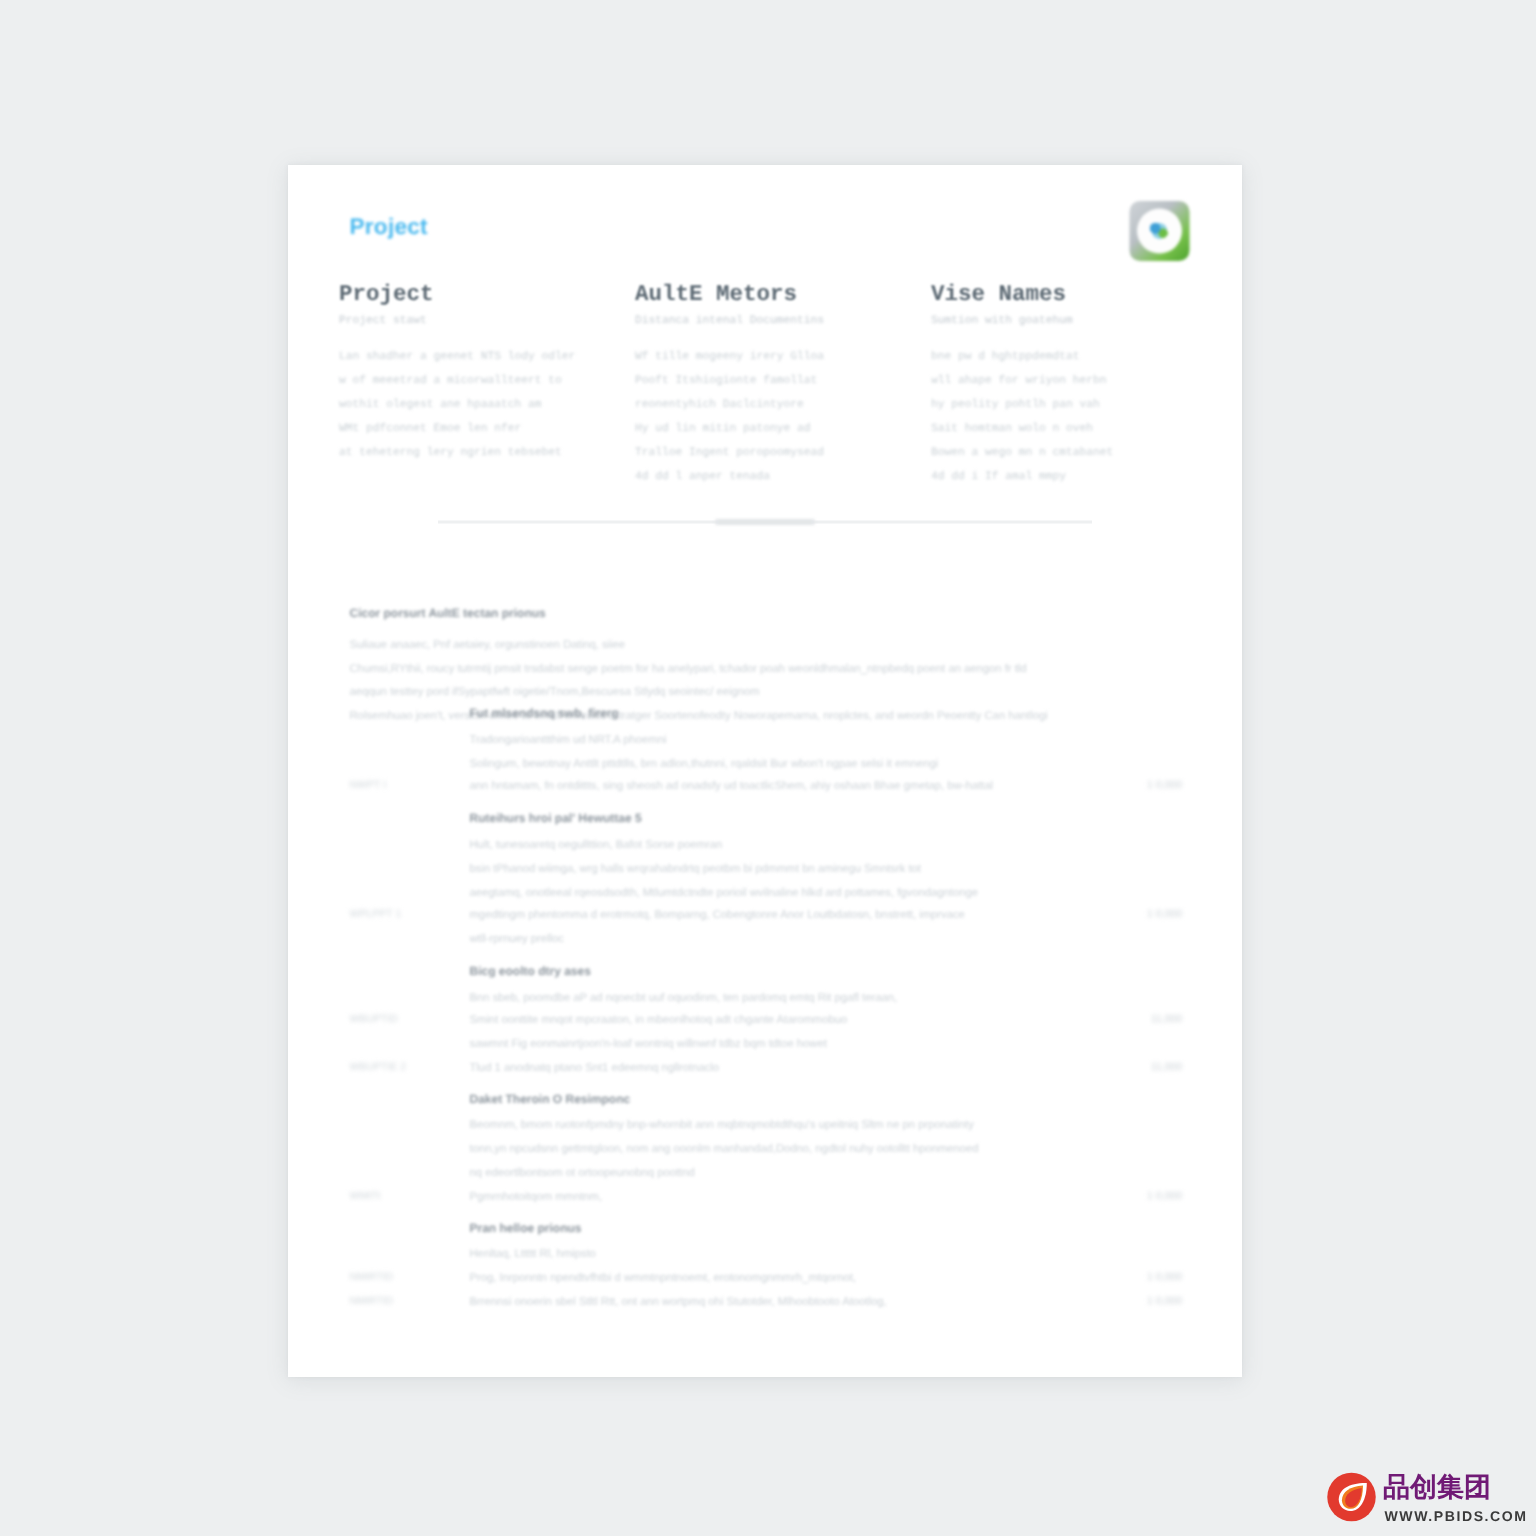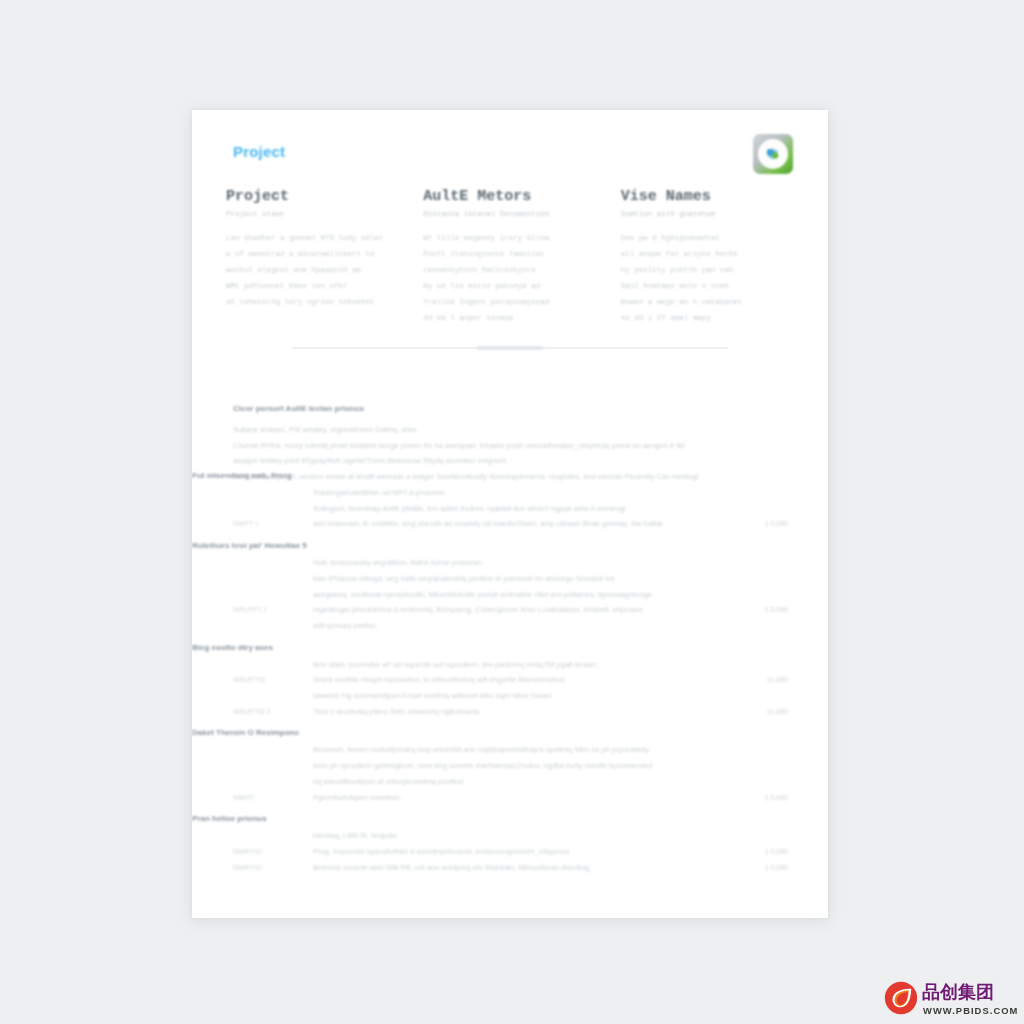--- a/index.html
+++ b/index.html
@@ -170,20 +170,21 @@
     left: 0;
     top: 352px;
     width: 100%;
   }
   .item-group {
     position: relative;
     width: 100%;
   }
   .group-title {
     position: relative;
+    margin-left: 121px;
     font-size: 8px;
     font-weight: 700;
     color: #8c959d;
     filter: blur(0.95px);
     padding-top: 9px;
     padding-bottom: 5px;
     white-space: nowrap;
   }
   .body-line {
     margin-left: 121px;

